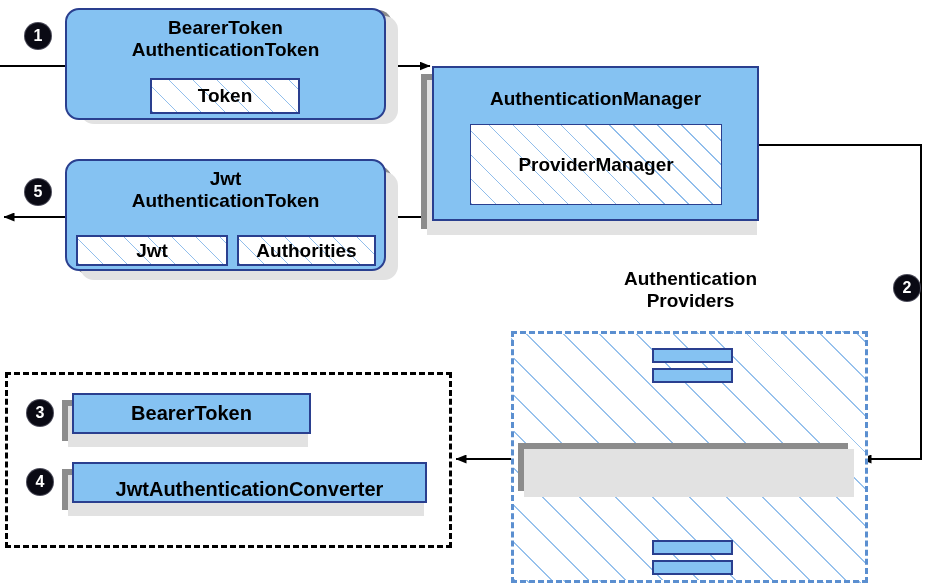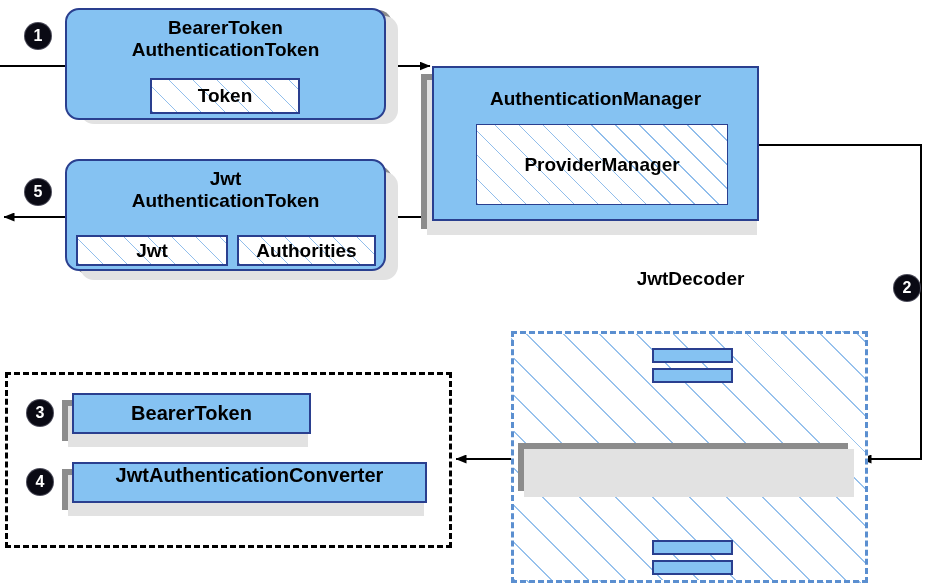--- a/index.html
+++ b/index.html
@@ -170,52 +170,53 @@
     <div class="node-title">AuthenticationToken</div>
   </div>
   <div class="hatch-box" style="left:150px;top:78px;width:150px;height:36px;font-size:19px;">Token</div>
   <div class="badge" style="left:25px;top:23px;">1</div>
 
   <div class="shadow-dark" style="left:421px;top:74px;width:330px;height:155px;"></div>
   <div class="shadow-light" style="left:427px;top:80px;width:330px;height:155px;"></div>
   <div class="node" style="left:432px;top:66px;width:327px;height:155px;padding-top:20px;font-size:19px;">
     <div class="node-title">AuthenticationManager</div>
   </div>
-  <div class="hatch-box thin" style="left:470px;top:124px;width:252px;height:81px;font-size:19px;margin-left:6px;">ProviderManager</div>
+  <div class="hatch-box thin" style="left:470px;top:124px;width:252px;height:81px;font-size:19px;">ProviderManager</div>
 
   <div class="shadow-dark rounded" style="left:74px;top:166px;width:318px;height:108px;"></div>
   <div class="shadow-light rounded" style="left:80px;top:172px;width:318px;height:108px;"></div>
   <div class="node rounded" style="left:65px;top:159px;width:321px;height:112px;padding-top:7px;font-size:19px;">
     <div class="node-title">Jwt</div>
     <div class="node-title">AuthenticationToken</div>
   </div>
   <div class="hatch-box" style="left:76px;top:235px;width:152px;height:31px;font-size:19px;">Jwt</div>
   <div class="hatch-box" style="left:237px;top:235px;width:139px;height:31px;font-size:19px;">Authorities</div>
   <div class="badge" style="left:25px;top:179px;">5</div>
 
   <div class="plain-label" style="left:568px;top:268px;width:245px;font-size:19px;">
-    <div>JwtDecoder</div>
+    <div>Authentication</div>
+    <div>Providers</div>
   </div>
   <div class="badge" style="left:894px;top:275px;">2</div>
 
   <div class="bar" style="left:652px;top:348px;width:81px;height:15px;"></div>
   <div class="bar" style="left:652px;top:368px;width:81px;height:15px;"></div>
   <div class="bar" style="left:652px;top:540px;width:81px;height:15px;"></div>
   <div class="bar" style="left:652px;top:560px;width:81px;height:15px;"></div>
 
   <div class="shadow-dark" style="left:518px;top:443px;width:330px;height:48px;"></div>
   <div class="shadow-light" style="left:524px;top:449px;width:330px;height:48px;"></div>
 
   <div class="shadow-dark" style="left:62px;top:400px;width:240px;height:41px;"></div>
   <div class="shadow-light" style="left:68px;top:406px;width:240px;height:41px;"></div>
   <div class="node" style="left:72px;top:393px;width:239px;height:41px;justify-content:center;font-size:20px;">
     <div class="node-title">BearerToken</div>
   </div>
   <div class="badge" style="left:27px;top:400px;">3</div>
 
   <div class="shadow-dark" style="left:62px;top:469px;width:356px;height:41px;"></div>
   <div class="shadow-light" style="left:68px;top:475px;width:356px;height:41px;"></div>
-  <div class="node" style="left:72px;top:462px;width:355px;height:41px;justify-content:flex-start;font-size:20px;">
+  <div class="node" style="left:72px;top:462px;width:355px;height:41px;justify-content:flex-end;font-size:20px;">
     <div class="node-title">JwtAuthenticationConverter</div>
   </div>
   <div class="badge" style="left:27px;top:469px;">4</div>
 
 </div>
 
 </body></html>

